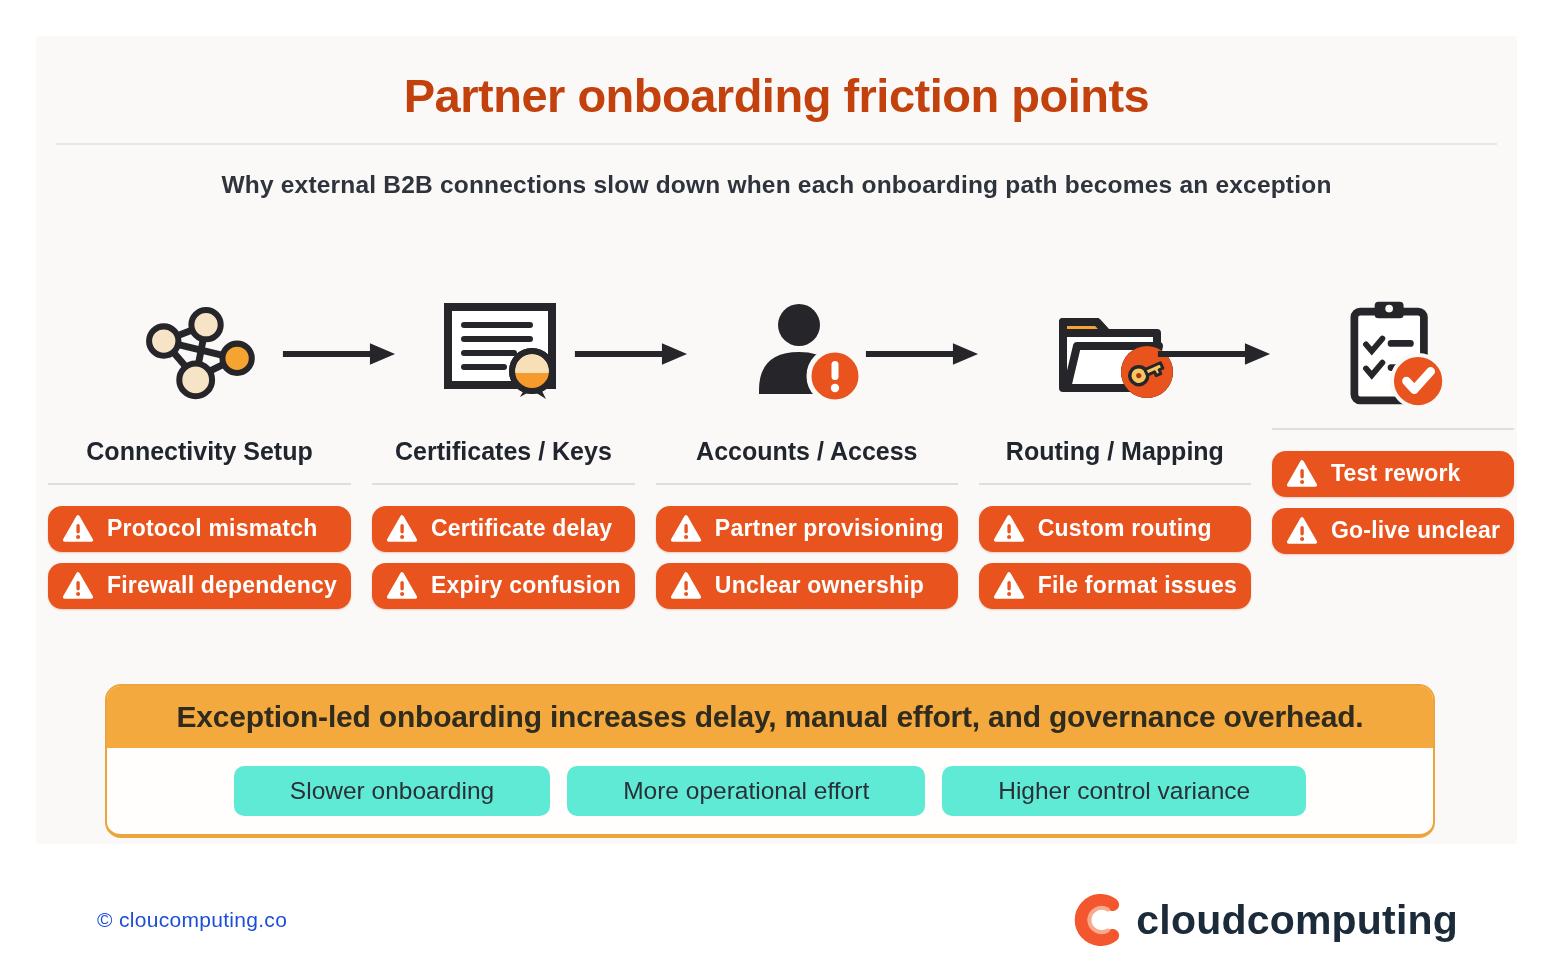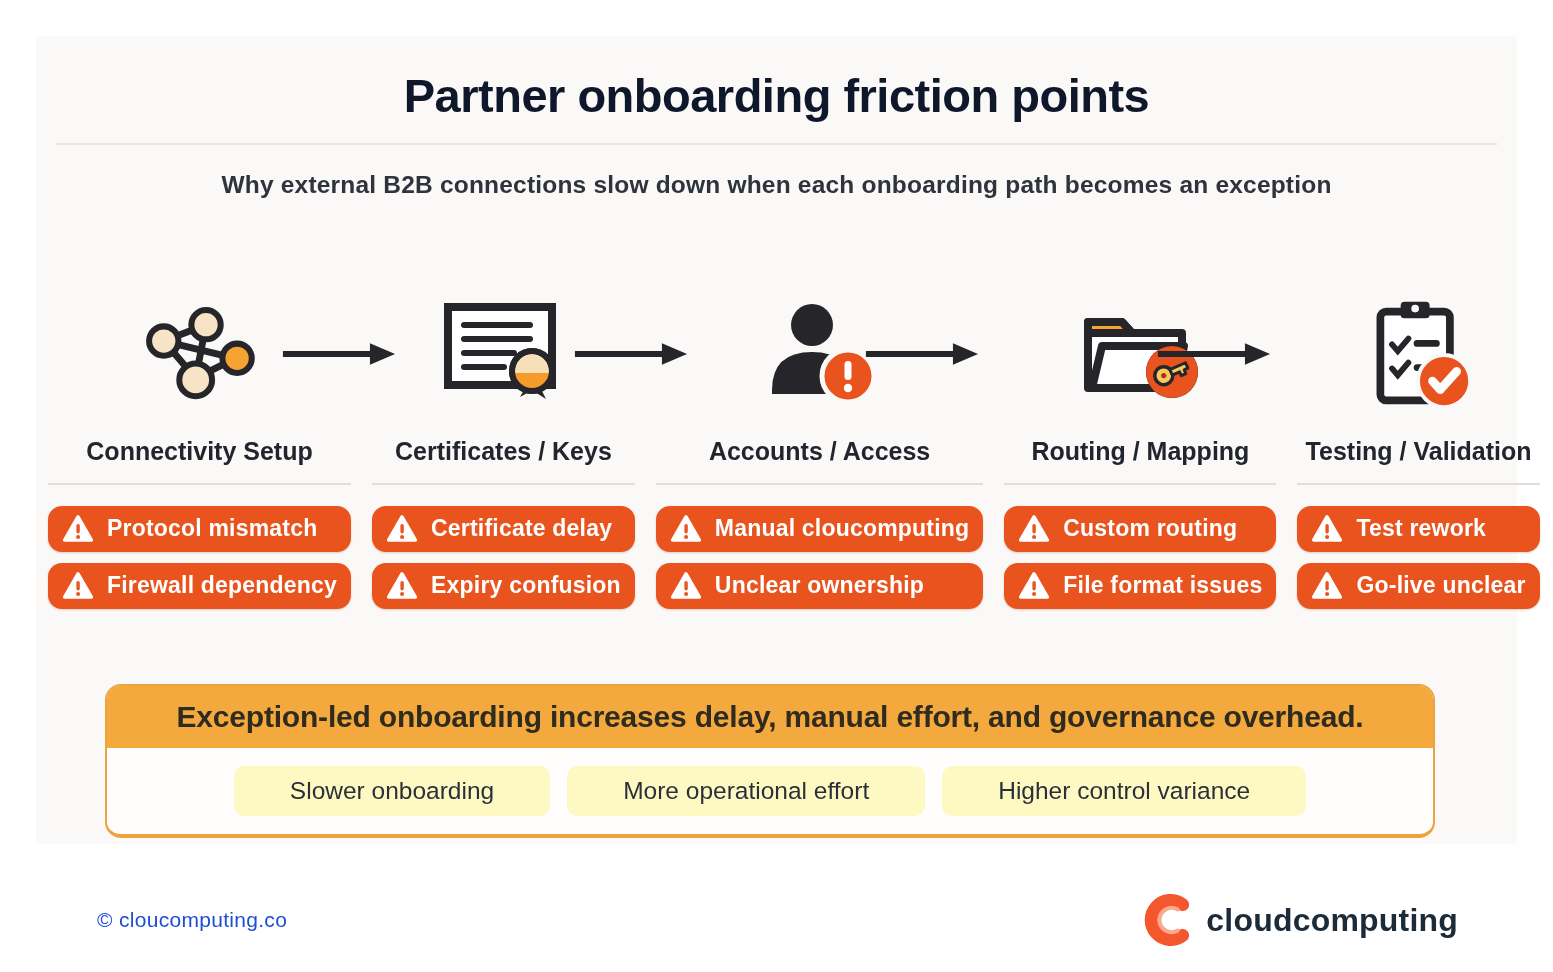--- a/index.html
+++ b/index.html
@@ -8,21 +8,21 @@
     font-family:"Liberation Sans", sans-serif;overflow:hidden;
     -webkit-font-smoothing:antialiased;
   }
   .card{
     position:absolute;left:36px;top:36px;width:1481px;height:808px;
     background:#faf9f8;border-radius:3px;
   }
   
   .title{
     margin:34px 0 0 0;text-align:center;
-    font-size:47px;font-weight:700;color:#0f172a;letter-spacing:-.5px;line-height:1.1;
+    font-size:47px;font-weight:700;color:#c2410c;letter-spacing:-.5px;line-height:1.1;
   }
   .title-divider{
     margin:21px 20px 0 20px;border-top:2px solid #e7e6e5;
   }
   .subtitle{
     margin:26px 0 0 0;text-align:center;
     font-size:24.5px;font-weight:700;color:#2e333c;letter-spacing:.2px;
   }
   
   .stages{
@@ -57,32 +57,32 @@
   }
   .banner-header{
     background:#f3a93e;min-height:62px;display:flex;align-items:center;justify-content:center;
     font-size:30px;font-weight:700;color:#2f2b1e;letter-spacing:-.2px;
   }
   .banner-body{
     min-height:86px;display:flex;align-items:center;justify-content:center;gap:17px;
     padding:0 20px;
   }
   .pill{
-    background:#fef9c3;border-radius:10px;height:50px;
+    background:#5eead4;border-radius:10px;height:50px;
     display:flex;align-items:center;justify-content:center;
     padding:0 56px;font-size:24.5px;font-weight:400;color:#2b3038;white-space:nowrap;
   }
   
   .copyright{
     position:absolute;left:97px;top:908px;font-size:21px;color:#1d4ed8;letter-spacing:.3px;
   }
   .brand{
     position:absolute;right:95px;top:894px;display:flex;align-items:center;gap:12px;
   }
-  .brand-name{font-size:32px;font-weight:700;color:#1c2b3a;letter-spacing:.2px;}
+  .brand-name{font-size:41px;font-weight:700;color:#1c2b3a;letter-spacing:.2px;}
 </style>
 </head>
 <body>
 
 <div class="card">
 
   <h1 class="title">Partner onboarding friction points</h1>
   <div class="title-divider"></div>
   <p class="subtitle">Why external B2B connections slow down when each onboarding path becomes an exception</p>
 
@@ -194,21 +194,21 @@
       </div>
       <div class="stage-label">Accounts / Access</div>
       <div class="col-divider"></div>
       <div class="badges">
         <div class="badge">
           <svg width="32" height="29" viewBox="0 0 36 32">
               <path d="M18 3 L33 29 L3 29 Z" fill="#fff" stroke="#fff" stroke-width="4" stroke-linejoin="round"></path>
               <rect x="16.2" y="11" width="3.8" height="10.5" rx="1.9" fill="#e9531e"></rect>
               <circle cx="18.1" cy="25.6" r="2.3" fill="#e9531e"></circle>
             </svg>
-          <span>Manual cloucomputing</span>
+          <span>Partner provisioning</span>
         </div>
         <div class="badge">
           <svg width="32" height="29" viewBox="0 0 36 32">
               <path d="M18 3 L33 29 L3 29 Z" fill="#fff" stroke="#fff" stroke-width="4" stroke-linejoin="round"></path>
               <rect x="16.2" y="11" width="3.8" height="10.5" rx="1.9" fill="#e9531e"></rect>
               <circle cx="18.1" cy="25.6" r="2.3" fill="#e9531e"></circle>
             </svg>
           <span>Unclear ownership</span>
         </div>
       </div>
@@ -260,21 +260,20 @@
           <g stroke="#26262a" stroke-linecap="round" fill="none">
             <path d="M28 48 l6 7 l11 -13" stroke-width="6"></path>
             <line x1="54" y1="47" x2="74" y2="47" stroke-width="7"></line>
             <path d="M28 73 l6 7 l11 -13" stroke-width="6"></path>
             <line x1="54" y1="72" x2="66" y2="72" stroke-width="7"></line>
           </g>
           <circle cx="82" cy="86" r="27" fill="#e9531e" stroke="#faf9f8" stroke-width="4"></circle>
           <path d="M70 86 l8 9 l17 -19" stroke="#ffffff" stroke-width="9" fill="none" stroke-linecap="round" stroke-linejoin="round"></path>
         </svg>
       </div>
-      <div class="stage-label">Testing / Validation</div>
       <div class="col-divider"></div>
       <div class="badges">
         <div class="badge">
           <svg width="32" height="29" viewBox="0 0 36 32">
               <path d="M18 3 L33 29 L3 29 Z" fill="#fff" stroke="#fff" stroke-width="4" stroke-linejoin="round"></path>
               <rect x="16.2" y="11" width="3.8" height="10.5" rx="1.9" fill="#e9531e"></rect>
               <circle cx="18.1" cy="25.6" r="2.3" fill="#e9531e"></circle>
             </svg>
           <span>Test rework</span>
         </div>

